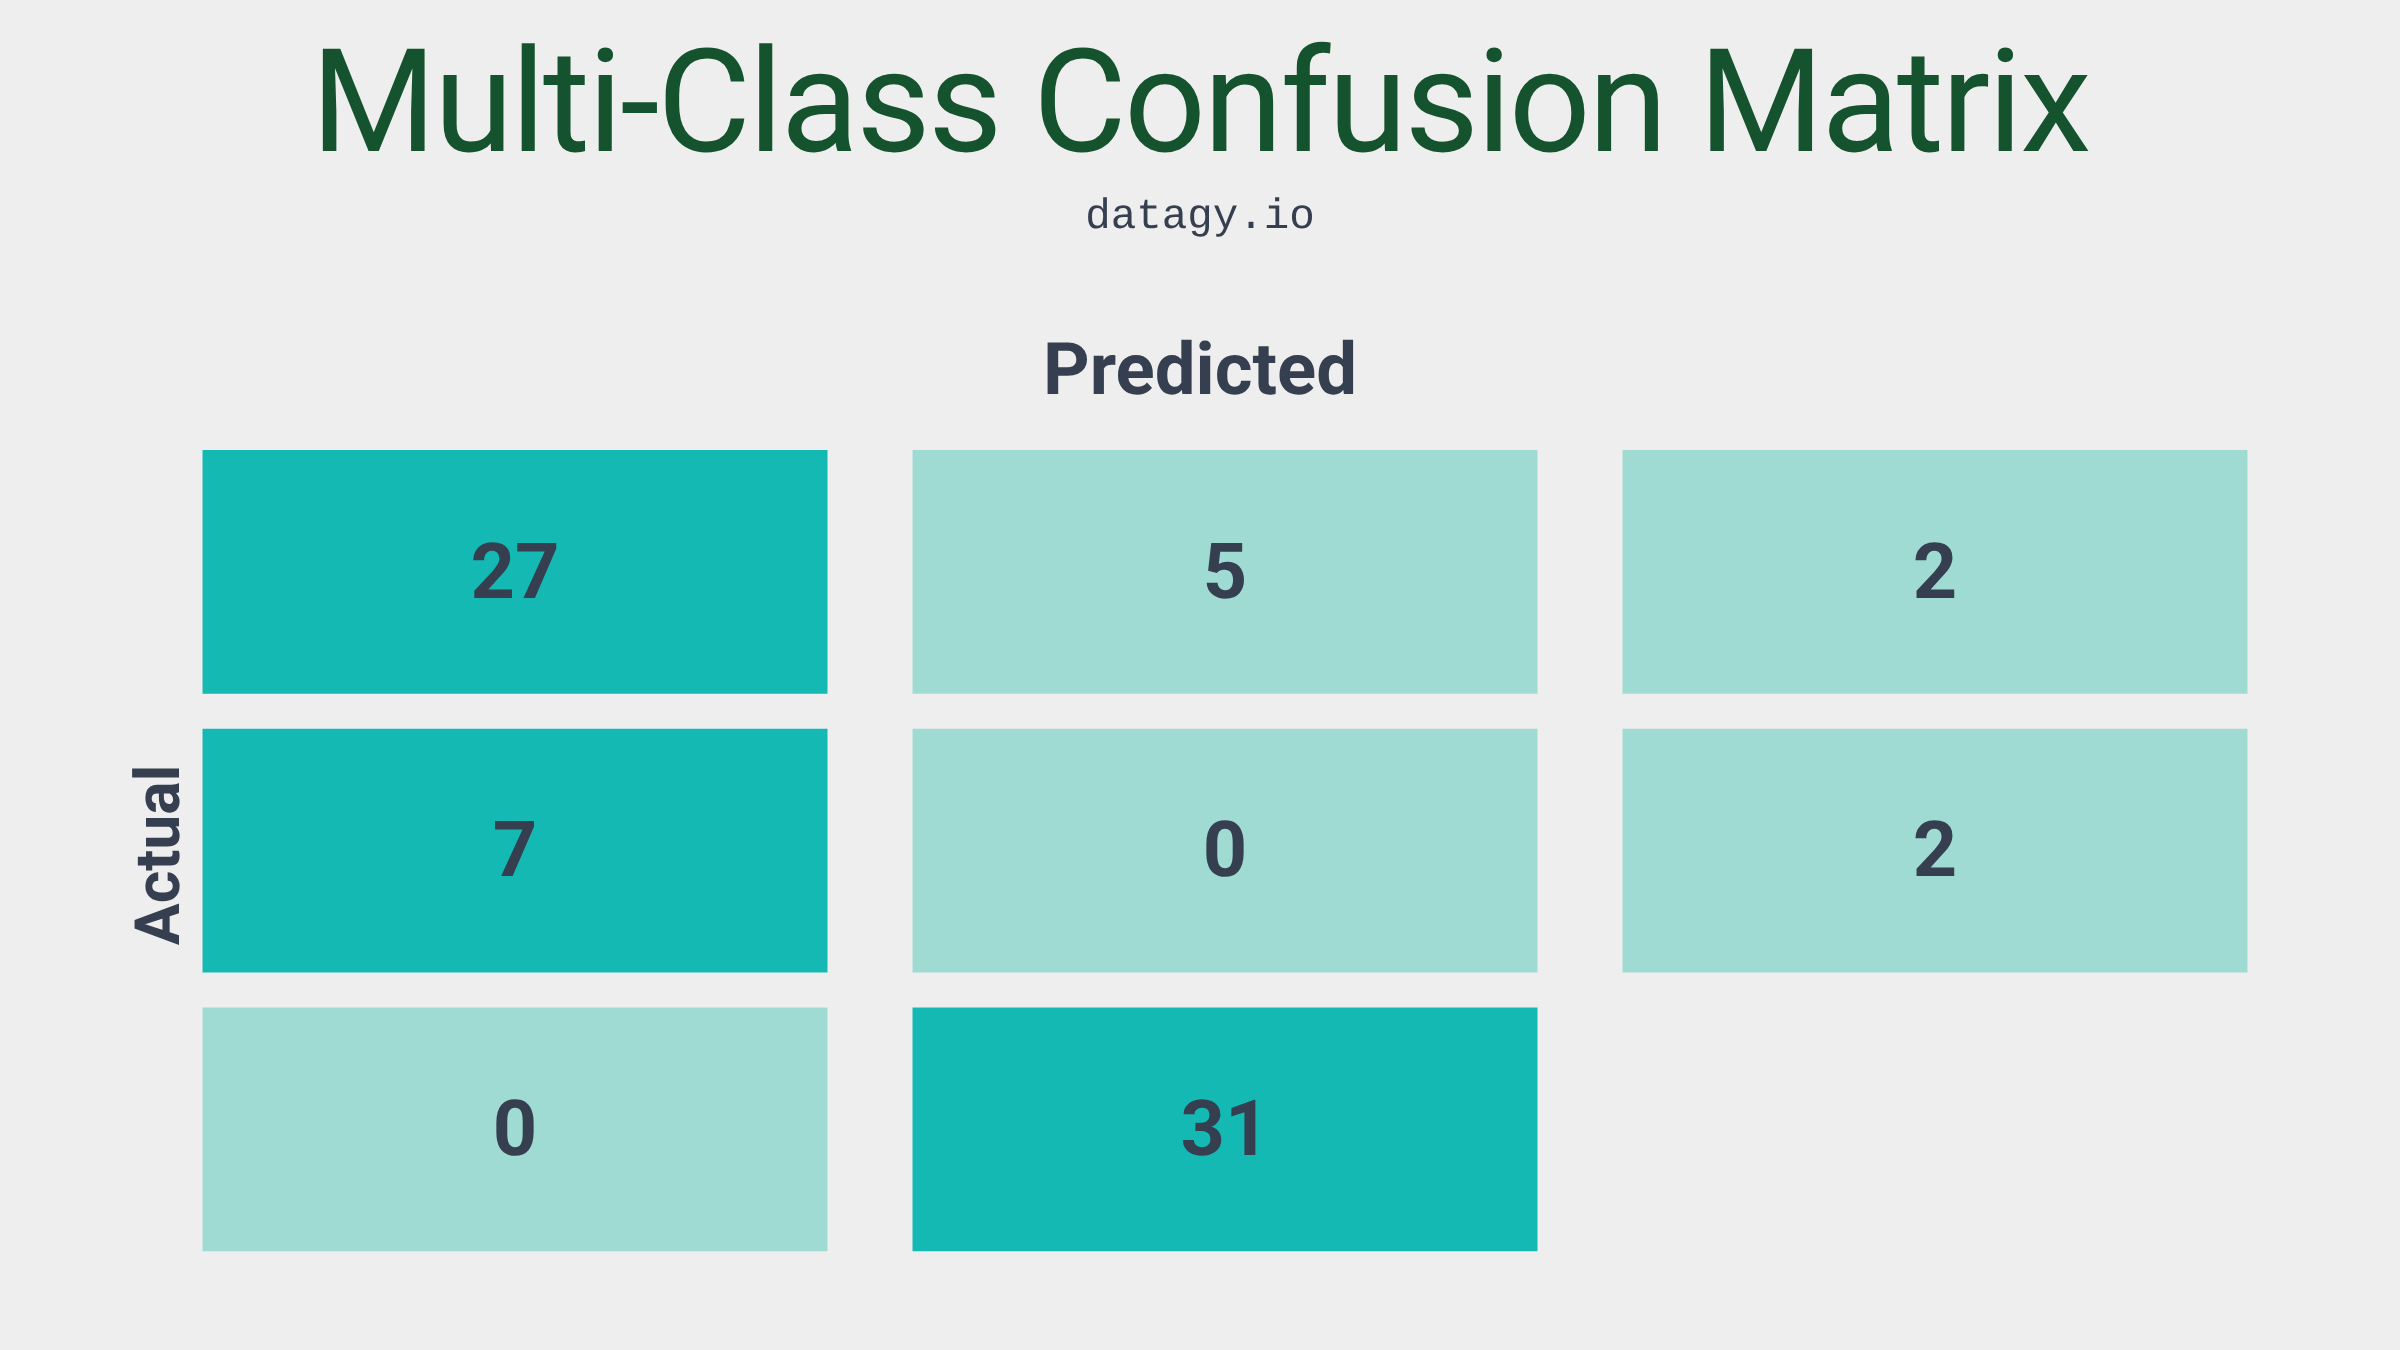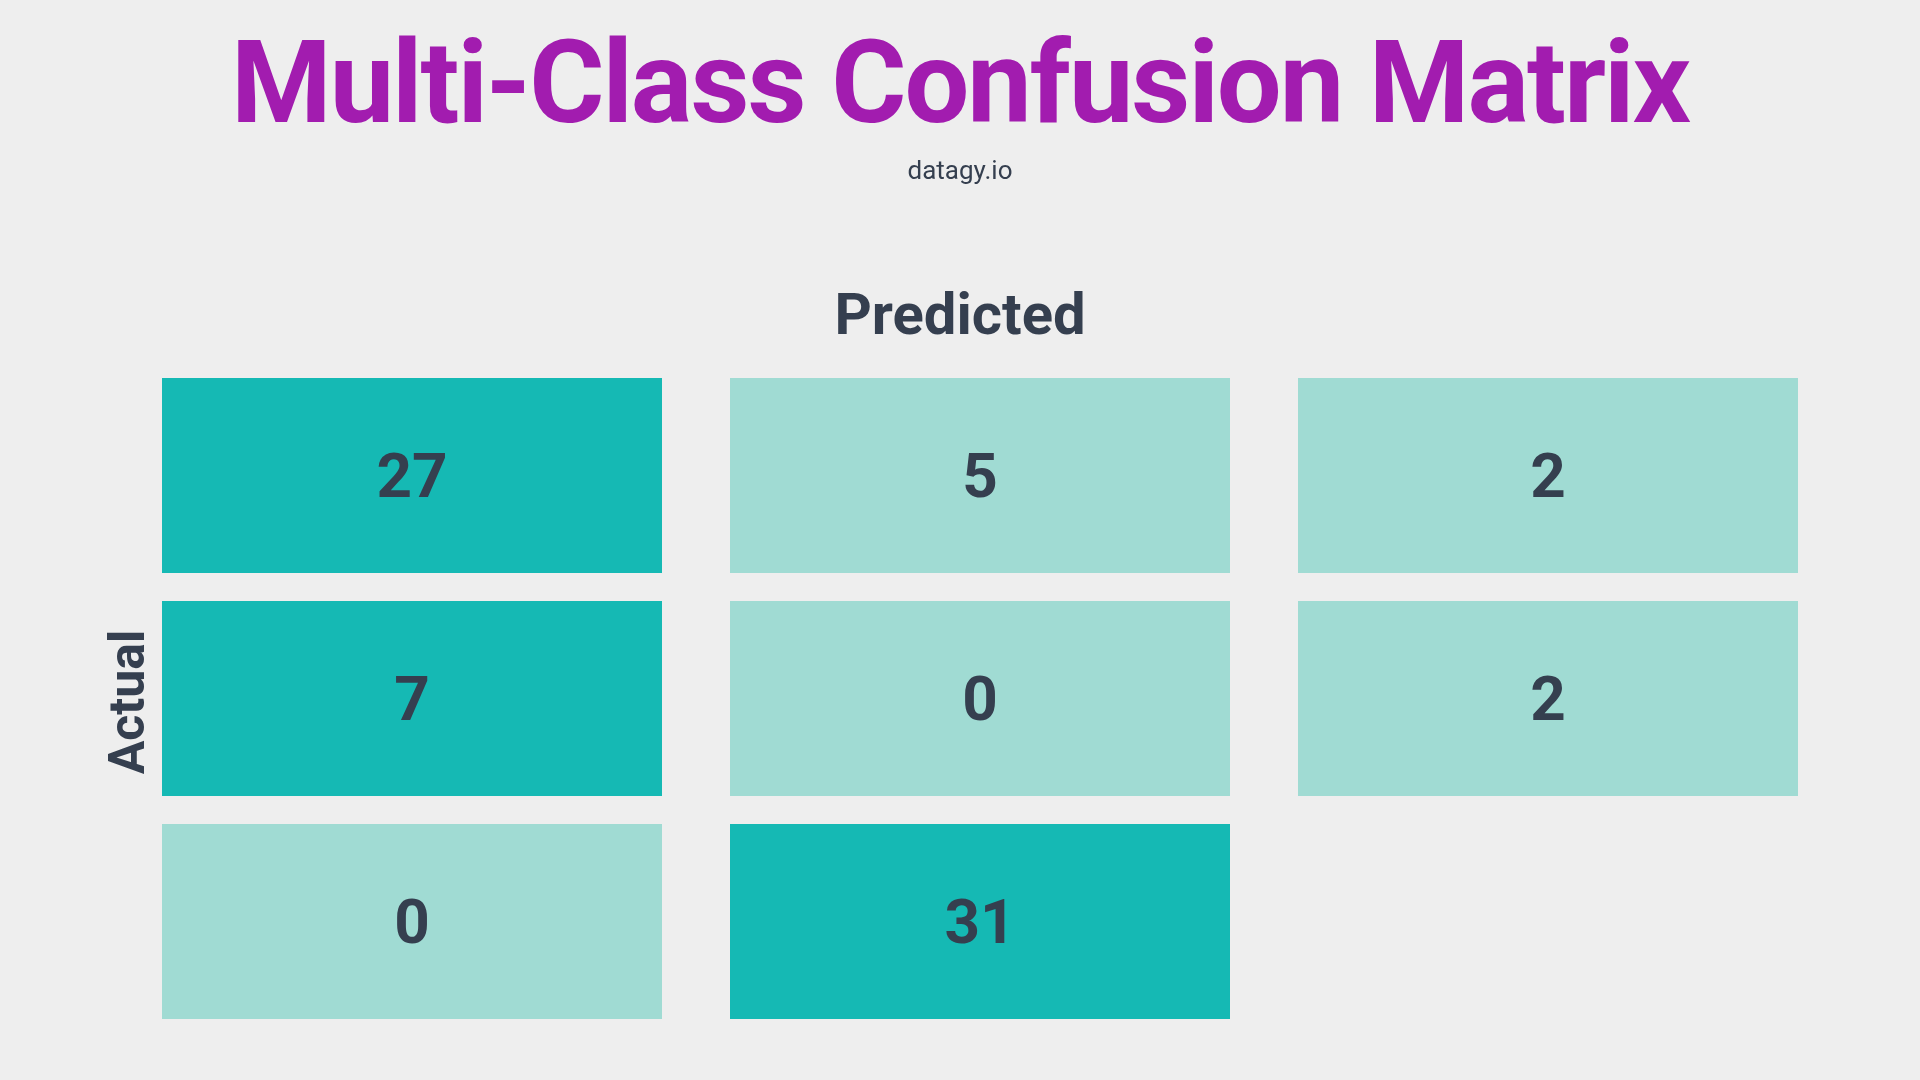--- a/index.html
+++ b/index.html
@@ -13,36 +13,37 @@
     .container {
       width: 100%;
       height: 100%;
       display: flex;
       flex-direction: column;
       align-items: center;
       padding-top: 20px;
     }
     .title {
       font-size: 115px;
-      font-weight: 700;
-      color: #a21caf;
+      font-weight: 400;
+      color: #14532d;
       letter-spacing: -2px;
       line-height: 1.1;
     }
     .subtitle {
-      font-size: 26px;
+      font-size: 34px;
       color: #353f4f;
       margin-top: 8px;
       text-align: center;
+      font-family: Liberation Mono, monospace;
     }
     .axis-top-label {
       font-size: 58px;
       font-weight: 700;
       color: #353f4f;
-      margin-top: 95px;
+      margin-top: 69px;
       text-align: center;
     }
     .matrix-area {
       display: flex;
       align-items: center;
       margin-top: 30px;
       width: 100%;
       justify-content: center;
       position: relative;
     }

